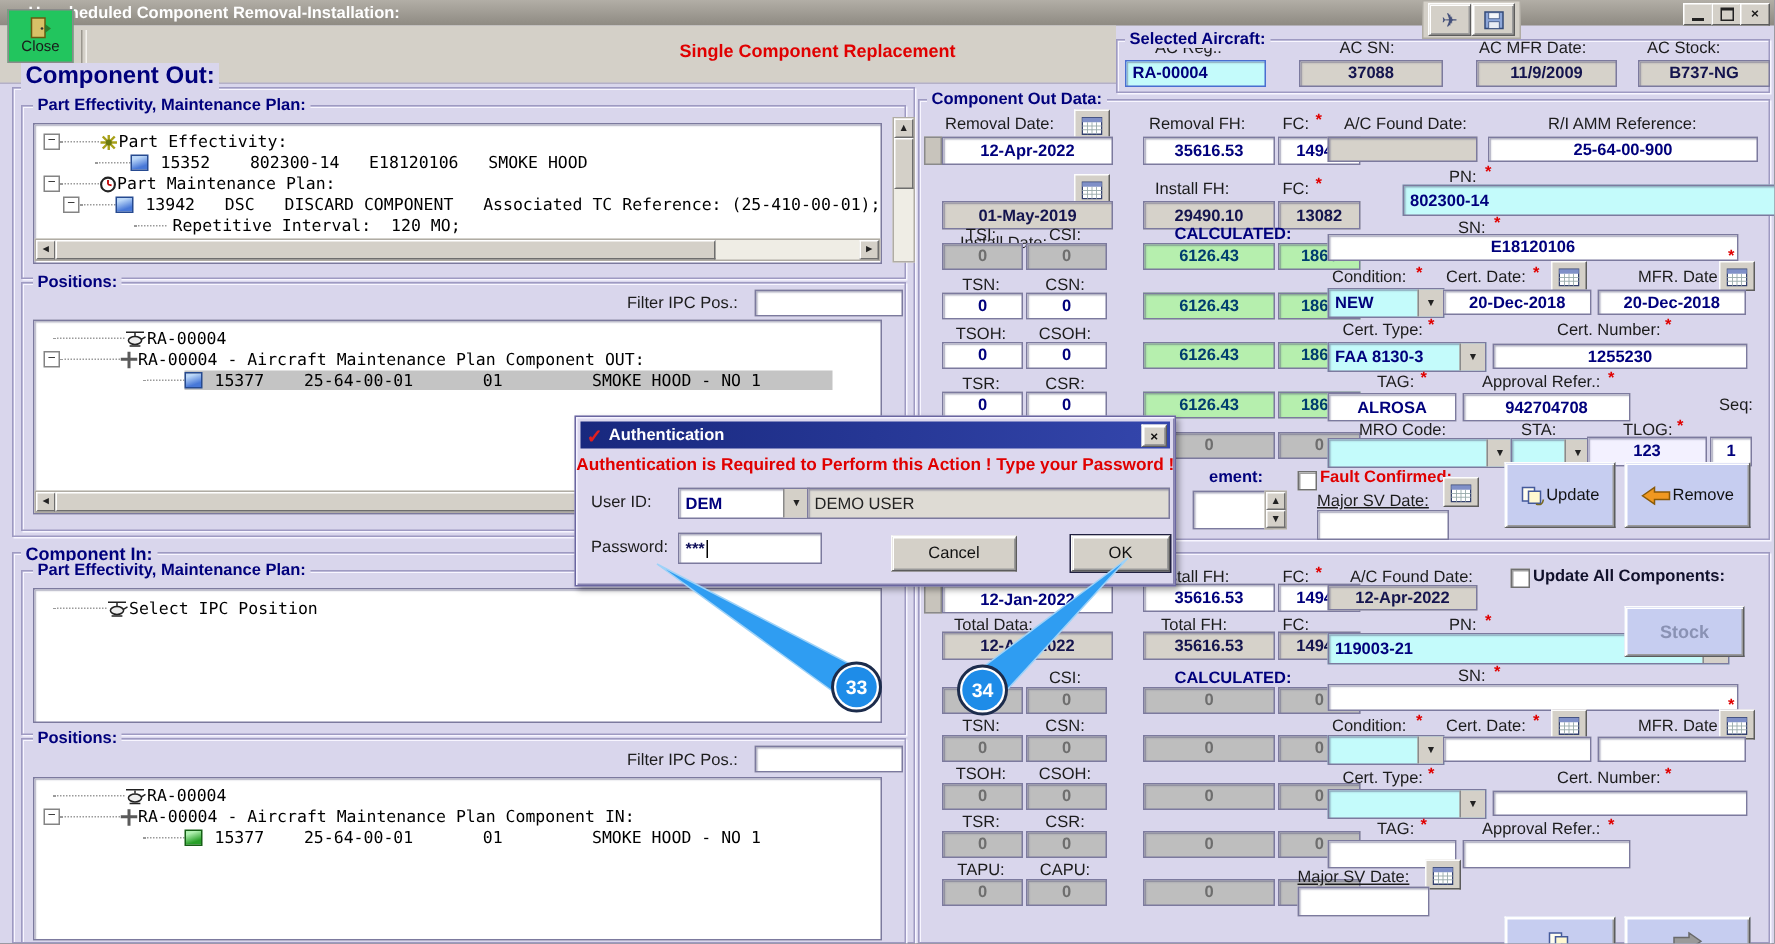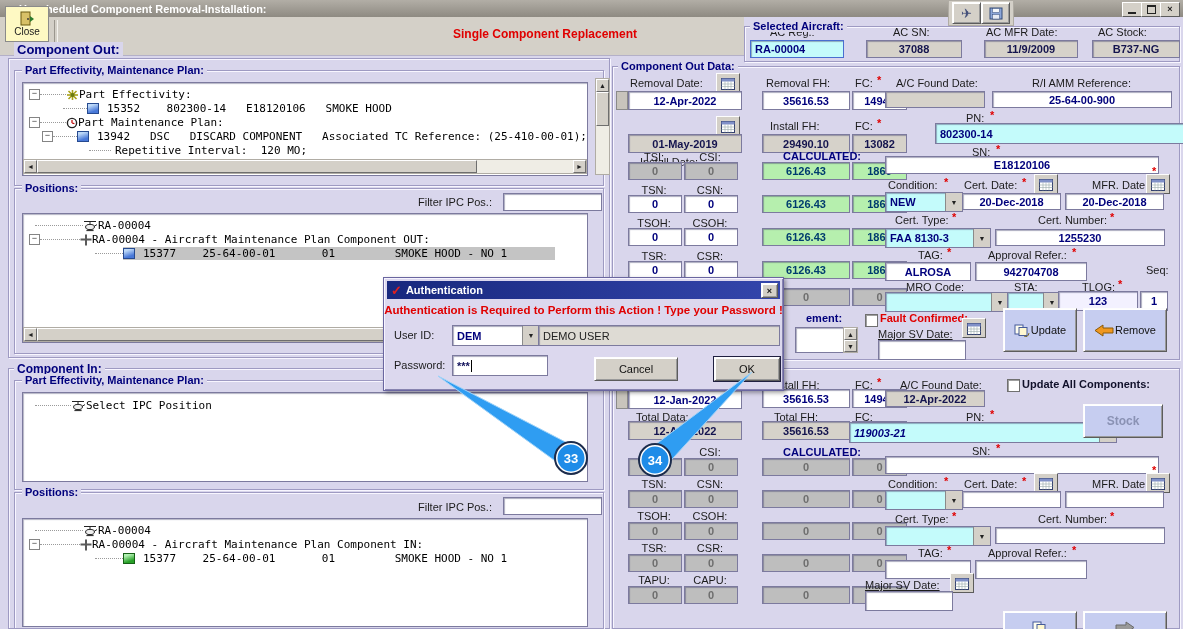--- a/index.html
+++ b/index.html
@@ -7,21 +7,21 @@
           font-family:"Liberation Sans",sans-serif;font-size:11px;color:#1a1a1a;}
   .abs{position:absolute;}
   
   #titlebar{position:absolute;left:0;top:0;width:1183px;height:17px;
             background:linear-gradient(180deg,#b2aea6,#8e8a82);display:flex;align-items:center;}
   #titlebar .t{color:#fff;font-weight:bold;font-size:11px;margin-left:4px;}
   .winbtn{position:absolute;top:2px;width:18px;height:13px;background:#d4d0c8;
           border:1px solid;border-color:#fff #5c5c5c #5c5c5c #fff;display:flex;align-items:center;justify-content:center;font-size:9px;line-height:9px;}
   
   #toolbar{position:absolute;left:0;top:17px;width:744px;height:38px;background:#d4d0c8;border-bottom:1px solid #b4b0c8;}
-  #closebtn{position:absolute;left:5px;top:6px;width:42px;height:34px;background:#fef9c3;
+  #closebtn{position:absolute;left:5px;top:6px;width:42px;height:34px;background:#22c55e;
             border:1px solid #8a8a8a;display:flex;flex-direction:column;align-items:center;justify-content:center;font-size:10px;}
   .vsep{position:absolute;left:54px;top:20px;width:2px;height:31px;border-left:1px solid #9a968e;border-right:1px solid #f4f2ee;}
   
   .L{position:absolute;white-space:nowrap;color:#1c1c1c;}
   .B{position:absolute;white-space:nowrap;color:#00007c;font-weight:bold;}
   .GB{position:absolute;white-space:nowrap;color:#00007c;font-weight:bold;background:#d9d6ec;padding:0 3px;z-index:3;}
   .R{position:absolute;color:#e00000;font-weight:bold;font-size:11px;}
   .RED{position:absolute;color:#e00000;font-weight:bold;white-space:nowrap;}
   
   .GRP{position:absolute;border:1px solid #9e9ac2;box-shadow:inset 1px 1px 0 #f8f6ff,1px 1px 0 #f8f6ff;}
@@ -116,21 +116,21 @@
   <div class="L" style="left:770px;top:26px;">AC Reg.:</div>
   <div class="F lft cyn" style="left:750px;top:40px;width:88px;height:16px;border-color:#4a6ed0;">RA-00004</div>
   <div class="L" style="left:893px;top:26px;">AC SN:</div>
   <div class="F bge" style="left:866px;top:40px;width:94px;height:16px;">37088</div>
   <div class="L" style="left:986px;top:26px;">AC MFR Date:</div>
   <div class="F bge" style="left:984px;top:40px;width:92px;height:16px;">11/9/2009</div>
   <div class="L" style="left:1098px;top:26px;">AC Stock:</div>
   <div class="F bge" style="left:1092px;top:40px;width:86px;height:16px;">B737-NG</div>
 
   <div class="GRP" style="left:8px;top:58px;width:600px;height:298px;"></div>
-  <div class="GB" style="left:14px;top:42px;font-size:13px;">Component Out:</div>
+  <div class="GB" style="left:14px;top:42px;font-size:16px;">Component Out:</div>
 
   <div class="GRP" style="left:14px;top:70px;width:588px;height:114px;"></div>
   <div class="GB" style="left:22px;top:64px;">Part Effectivity, Maintenance Plan:</div>
   <div class="TREE" style="left:22px;top:82px;width:564px;height:92px;">
     <div class="TR" style="margin-top:5px;">
       <span style="width:6px;"></span><span class="TE">−</span><span class="TD" style="width:26px;"></span>
       <svg width="13" height="12">
           <g stroke="#a8a018" stroke-width="1.6">
             <line x1="6.5" y1="1" x2="6.5" y2="11"></line>
             <line x1="1" y1="6" x2="12" y2="6"></line>
@@ -438,21 +438,21 @@
 
   <div class="L" style="left:636px;top:411px;">Total Data:</div>
   <div class="L" style="left:774px;top:411px;">Total FH:</div>
   <div class="L" style="left:855px;top:411px;">FC:</div>
   <div class="F bge" style="left:628px;top:421px;width:112px;height:17px;">12-Apr-2022</div>
   <div class="F bge" style="left:762px;top:421px;width:86px;height:17px;">35616.53</div>
   <div class="F bge" style="left:852px;top:421px;width:53px;height:17px;">14948</div>
 
   <div class="L" style="left:966px;top:411px;">PN:</div>
   <div class="R" style="left:990px;top:408px;">*</div>
-  <div class="F lft cyn" style="left:849px;top:422px;width:262px;height:19px;font-style:italic;"><span>119003-21</span><span class="dda">▼</span></div>
+  <div class="F lft cyn" style="left:885px;top:422px;width:262px;height:19px;"><span>119003-21</span><span class="dda">▼</span></div>
   <div class="BTN lav" style="left:1083px;top:404px;width:78px;height:32px;font-weight:bold;color:#8a92b4;font-size:12px;">Stock</div>
 
   <div class="B" style="left:783px;top:446px;">CALCULATED:</div>
   <div class="L" style="left:628px;top:446px;width:52px;text-align:center;">TSI:</div>
   <div class="L" style="left:684px;top:446px;width:52px;text-align:center;">CSI:</div>
   <div class="F gry" style="left:628px;top:458px;width:52px;height:16px;">0</div>
   <div class="F gry" style="left:684px;top:458px;width:52px;height:16px;">0</div>
   <div class="F gry" style="left:762px;top:458px;width:86px;height:16px;">0</div>
   <div class="F gry" style="left:852px;top:458px;width:53px;height:16px;">0</div>
 

